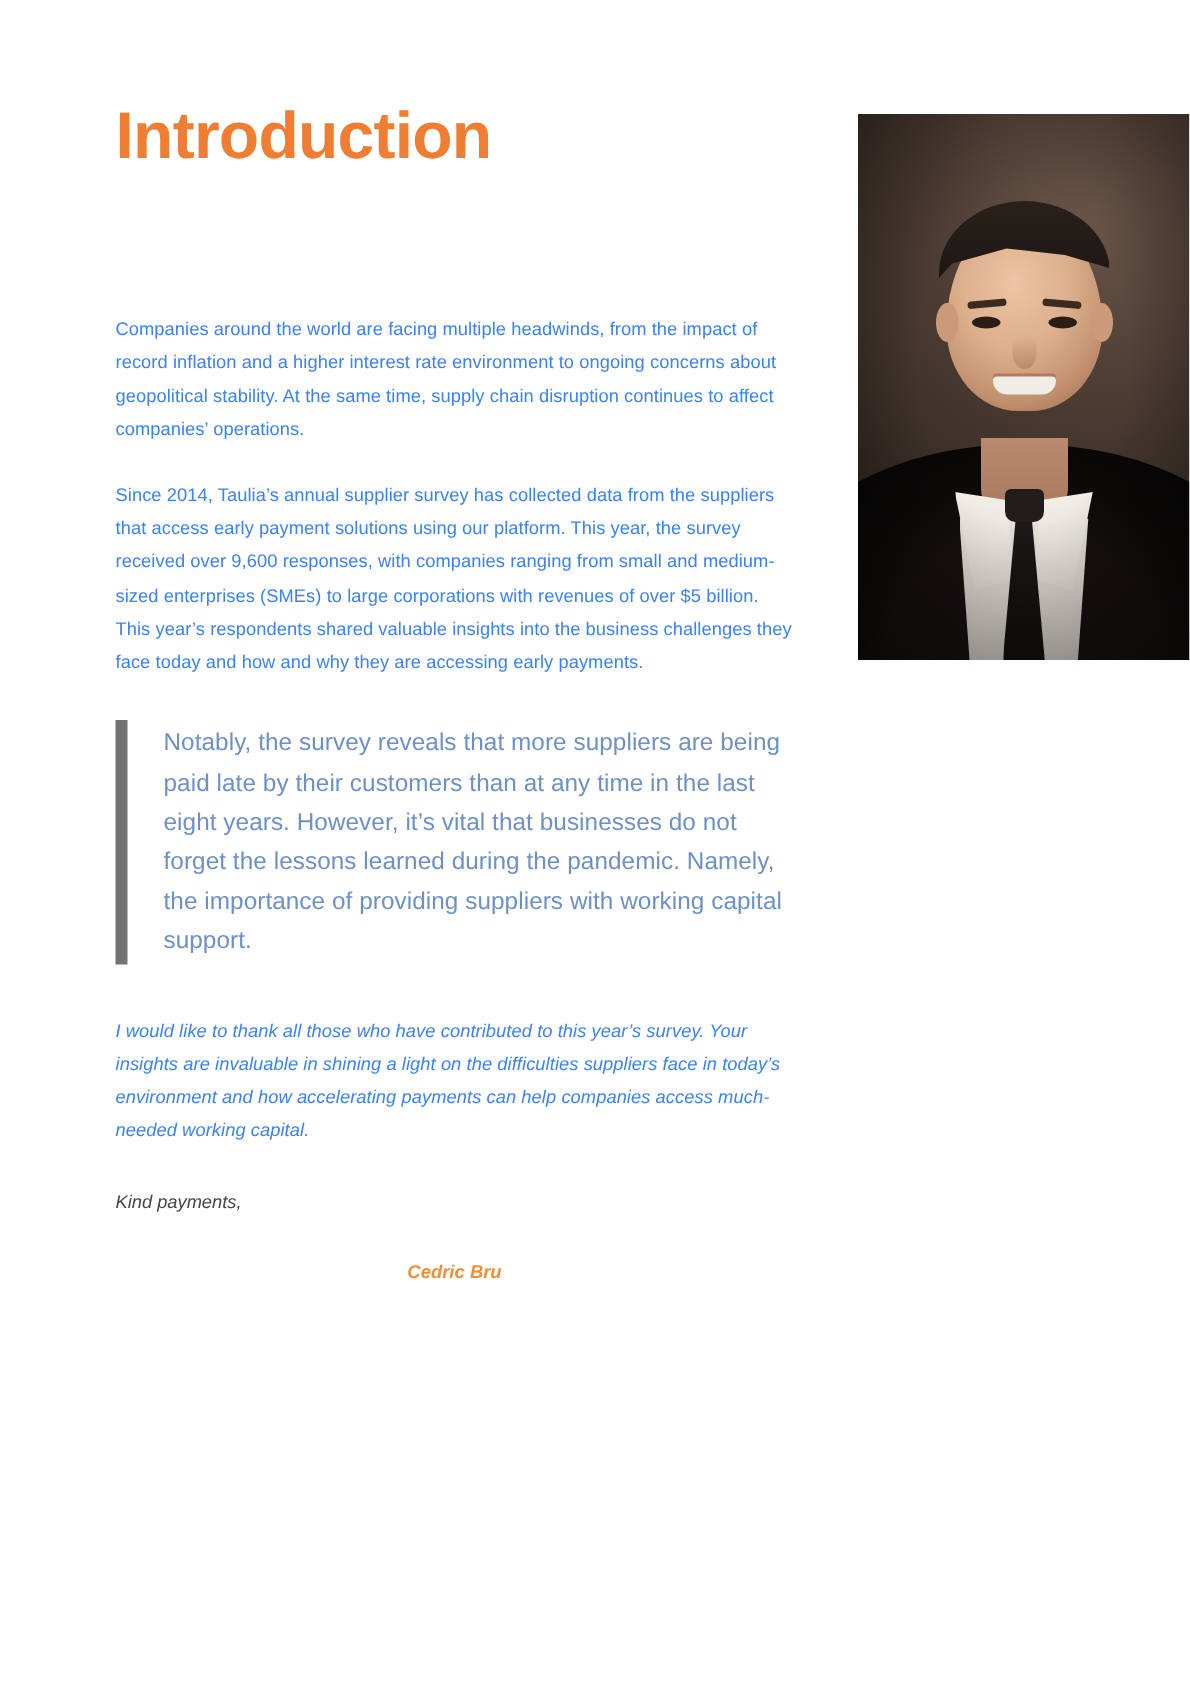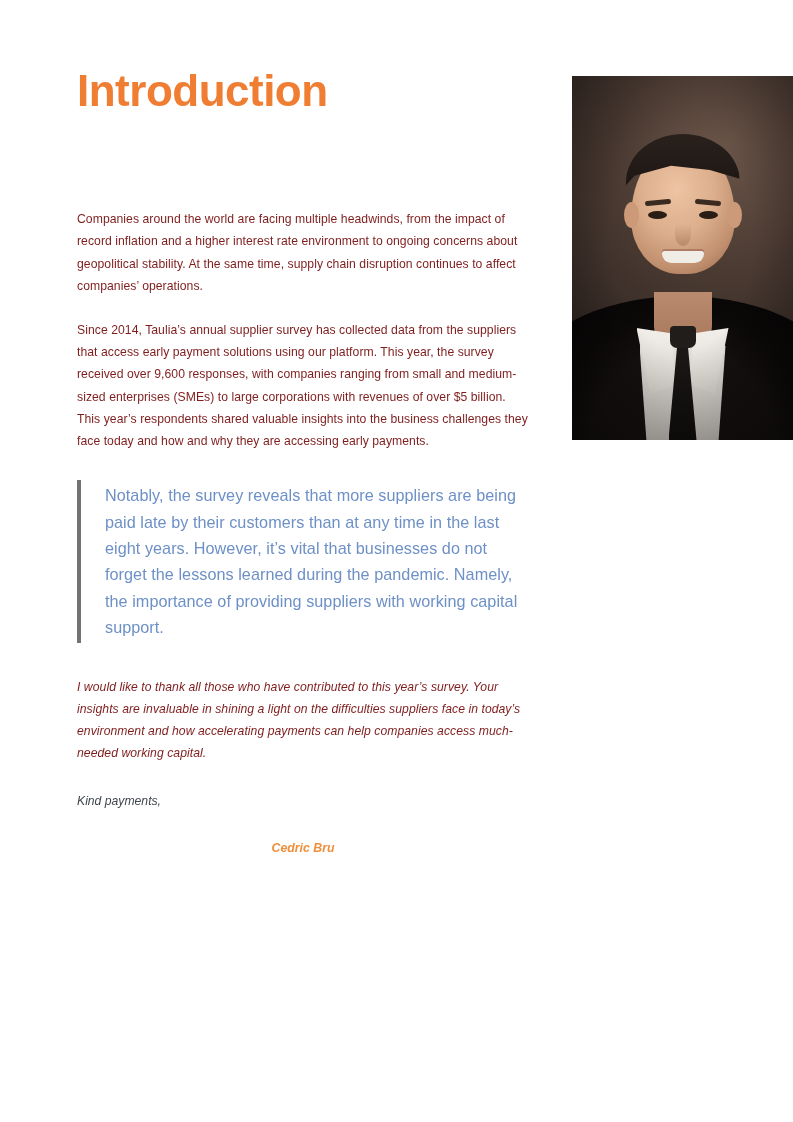--- a/index.html
+++ b/index.html
@@ -188,29 +188,29 @@
     color: #ef7e33;
     letter-spacing: -0.5px;
   }
   .body-block {
     padding-top: 94px;
   }
   p.body {
     margin: 0 0 22px 0;
     font-size: 12.2px;
     line-height: 1.82;
-    color: #7f1d1d;
+    color: #3b82f6;
     letter-spacing: 0.05px;
   }
   p.body:last-child { margin-bottom: 4px; }
 
   .quote {
     margin: 28px 0 0 0;
     padding: 2px 0 2px 24px;
-    border-left: 4px solid #737373;
+    border-left: 8px solid #737373;
   }
   .quote p {
     margin: 0;
     font-size: 16.2px;
     line-height: 1.63;
     color: #6d90c6;
     letter-spacing: 0.05px;
   }
 
   .closing {

